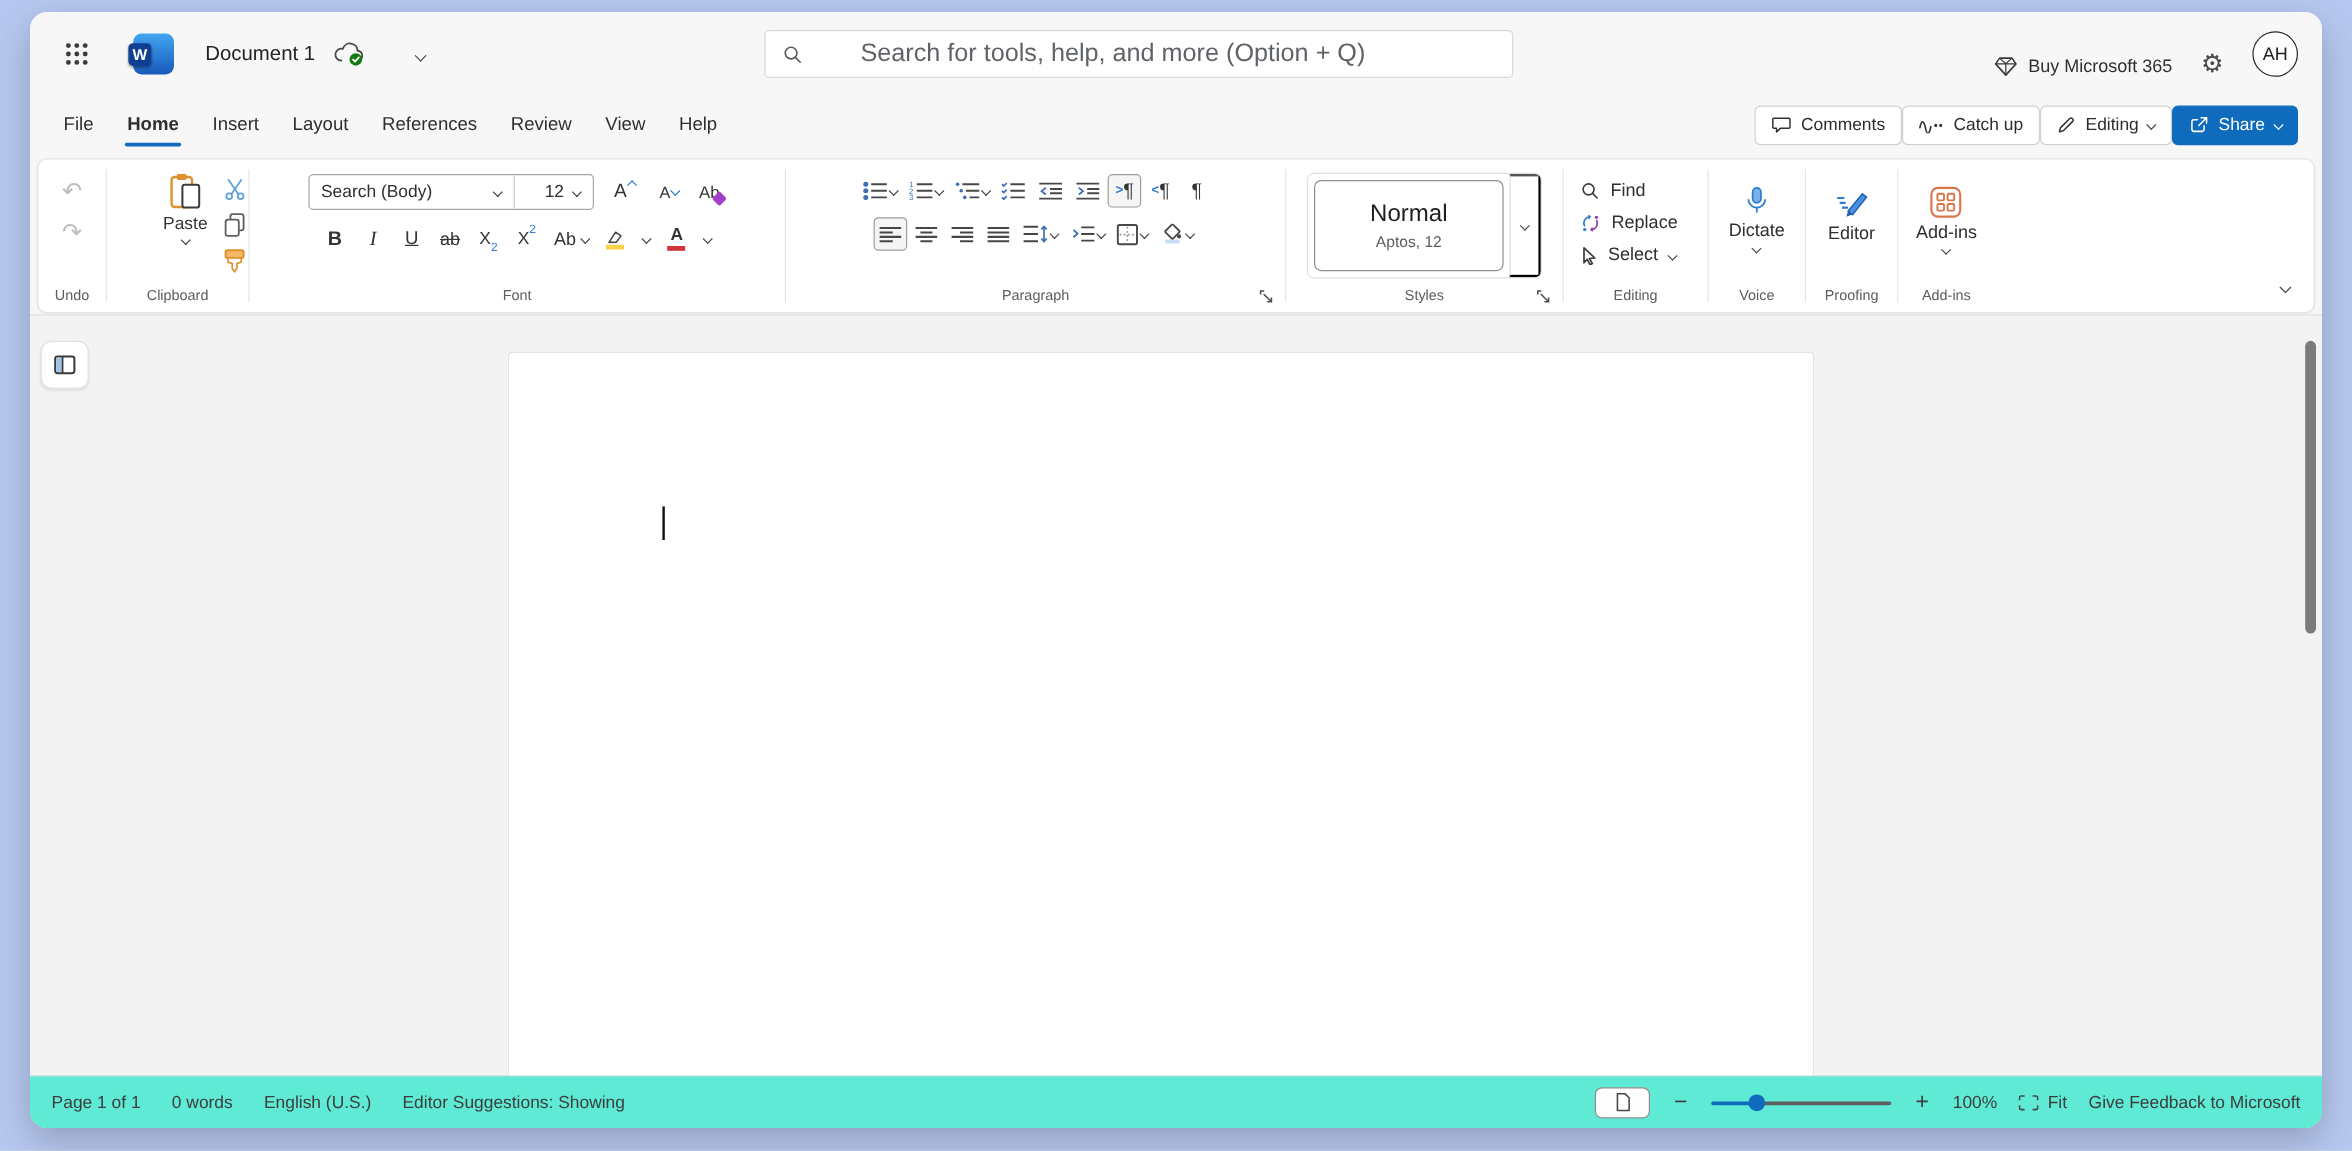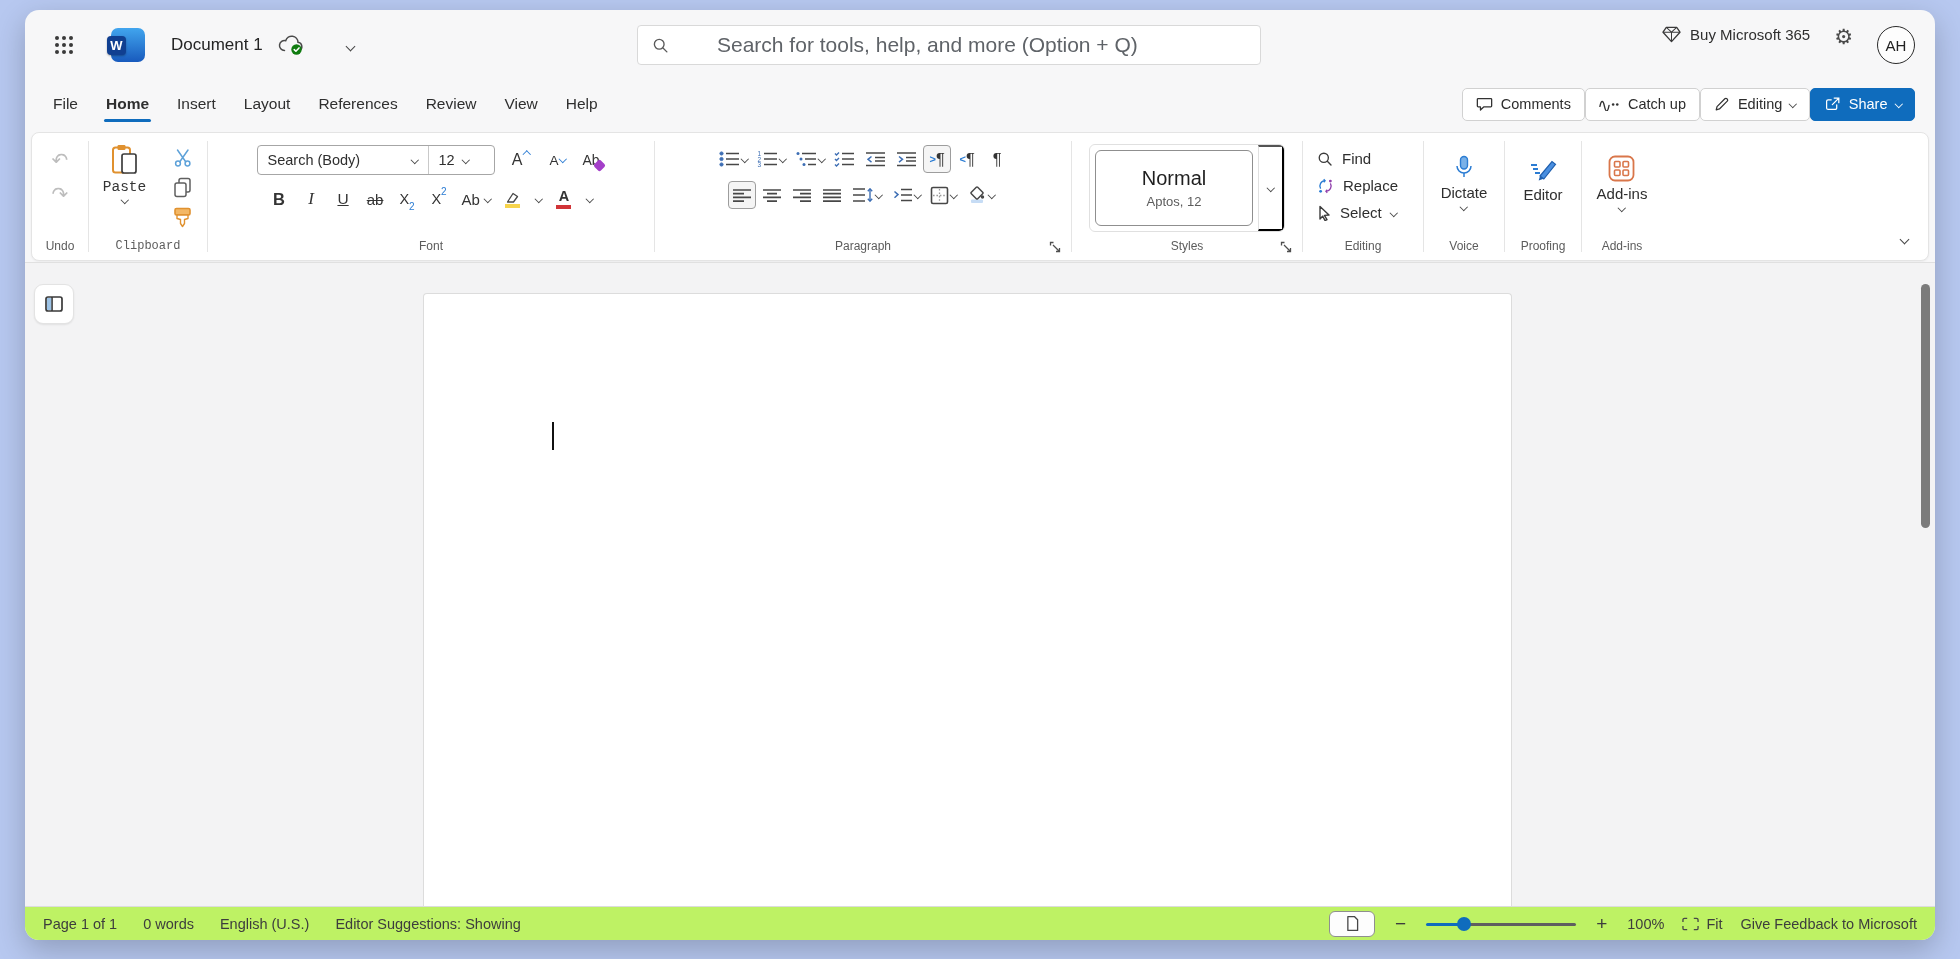--- a/index.html
+++ b/index.html
@@ -25,21 +25,21 @@
   .chv { display:inline-block; width:7px; height:7px; border-right:1.5px solid #464646; border-bottom:1.5px solid #464646; transform:rotate(45deg); }
   .chv.sm { width:5.5px; height:5.5px; }
   .chv.blue { border-color:#2b7cd3; }
   .chv.up { transform:rotate(-135deg); }
 
   .search { position:absolute; left:612px; top:15px; width:624px; height:40px; background:#fff;
             border:1px solid #d9d9d9; border-radius:4px; display:flex; align-items:center; padding:0 14px; gap:10px; }
   .search input { border:none; outline:none; flex:1; font-size:21px; font-family:"Liberation Sans",sans-serif; color:#1d4ed8; background:transparent;margin-left:38px; }
   .search input::placeholder { color:#5f6368; }
 
-  .topright { margin-left:auto; display:flex; align-items:flex-start; gap:24px; }
+  .topright { margin-left:auto; display:flex; align-items:flex-end; gap:24px; }
   .buy { display:flex; align-items:center; gap:9px; background:none; border:none; font-size:15px; color:#2f2f2f; cursor:pointer; font-family:inherit; }
   .gear { background:none; border:none; font-size:21px; color:#4a4a4a; cursor:pointer; line-height:1; }
   .avatar { width:38px; height:38px; border-radius:50%; border:1.6px solid #2b2b2b; background:#fdfdfd;
             display:flex; align-items:center; justify-content:center; font-size:15px; color:#222; cursor:pointer; }
 
   
   .menubar { height:48px; display:flex; align-items:center; padding:0 14px; flex:none; }
   .tab { position:relative; padding:0 14px; height:100%; display:flex; align-items:center; font-size:15.5px; color:#2f2f2f;
          background:none; border:none; cursor:pointer; font-family:inherit; }
   .tab.active { font-weight:bold; }
@@ -57,21 +57,21 @@
   .rlabel { position:absolute; bottom:7px; left:0; right:0; text-align:center; font-size:12px; color:#5c5c5c; }
   .rdiv { width:1px; background:#e5e5e5; margin:8px 0; flex:none; }
   .ibtn { background:none; border:1px solid transparent; border-radius:4px; cursor:pointer; display:flex;
           align-items:center; justify-content:center; color:#343434; font-family:inherit; }
   .ibtn.sel { border-color:#9d9d9d; background:#f5f5f5; }
   .glyph { font-size:16px; color:#343434; }
 
   
   .g-undo { width:56px; padding-top:16px; gap:12px; }
   .undoglyph { font-size:20px; color:#bdbdbd; line-height:1; }
-  .g-clip { width:118px; flex-direction:row !important; justify-content:center; gap:24px; padding-top:10px; align-items:flex-start !important;font-family:Liberation Mono, monospace; }
+  .g-clip { width:118px; flex-direction:row !important; justify-content:flex-end; gap:10px; padding-top:10px; align-items:flex-start !important; }
   .pastecol { display:flex; flex-direction:column; align-items:center; gap:2px; }
   .pastecol .txt { font-size:14.5px; margin-top:2px; }
   .clipcol { display:flex; flex-direction:column; gap:7px; padding-top:4px; }
 
   
   .g-font { width:446px; padding-top:12px; }
   .fontrow1 { display:flex; align-items:center; gap:8px; }
   .combo { display:flex; align-items:center; height:30px; border:1px solid #a6a6a6; border-radius:4px; background:#fff; overflow:hidden; }
   .combo .seg { display:flex; align-items:center; gap:8px; padding:0 10px; height:100%; font-size:14.5px; color:#2f2f2f; cursor:pointer; }
   .combo .seg + .seg { border-left:1px solid #c9c9c9; }
@@ -124,21 +124,21 @@
   
   .content { flex:1; position:relative; background:#f3f3f4; border-top:1px solid #e0e0e0; }
   .panebtn { position:absolute; left:9px; top:21px; width:40px; height:40px; background:#fff; border:1px solid #e3e3e3;
              border-radius:9px; box-shadow:0 1px 2px rgba(0,0,0,.08); cursor:pointer; display:flex; align-items:center; justify-content:center; }
   .page { position:absolute; left:398px; top:30px; width:1089px; bottom:0; background:#fff;
           border:1px solid #dcdcdc; border-bottom:none; border-radius:4px 4px 0 0; }
   .caret { position:absolute; left:128px; top:128px; width:2px; height:28px; background:#111; }
   .scrollbar { position:absolute; right:5px; top:21px; width:9px; height:244px; background:#7b7b7b; border-radius:5px; }
 
   
-  .statusbar { height:34px; flex:none; background:#bef264; border-top:1px solid #dcdcdc; display:flex; align-items:center;
+  .statusbar { height:44px; flex:none; background:#5eead4; border-top:1px solid #dcdcdc; display:flex; align-items:center;
                padding:0 18px; font-size:14.5px; color:#3d3d3d; gap:26px; }
   .sitem { background:none; border:none; font-size:14.5px; color:#3d3d3d; cursor:pointer; font-family:inherit; padding:0; }
   .sright { margin-left:auto; display:flex; align-items:center; gap:18px; }
   .viewbtn { width:46px; height:26px; border:1.4px solid #8f8f8f; border-radius:6px; background:#fdfdfd;
              display:flex; align-items:center; justify-content:center; cursor:pointer; }
   .zoomglyph { font-size:19px; color:#3d3d3d; background:none; border:none; cursor:pointer; line-height:1; padding:0 2px; }
   .slider { position:relative; width:150px; height:14px; cursor:pointer; }
   .slider .t1 { position:absolute; left:0; top:6px; width:38px; height:3.5px; background:#0f6cbd; border-radius:2px; }
   .slider .t2 { position:absolute; left:38px; right:0; top:6px; height:3.5px; background:#5f5f5f; border-radius:2px; }
   .slider .thumb { position:absolute; left:31px; top:0; width:14px; height:14px; border-radius:50%; background:#0f6cbd; }
@@ -295,21 +295,21 @@
       </div>
       <div class="rdiv"></div>
 
       <div class="rgroup g-font">
         <div class="fontrow1">
           <div class="combo">
             <div class="seg" style="width:170px; justify-content:space-between">
               <span>Search (Body)</span>
                 <i class="chv sm"></i>
             </div>
-            <div class="seg" style="width:66px; justify-content:flex-start">
+            <div class="seg" style="width:66px; justify-content:flex-end">
               <span>12</span>
                 <i class="chv sm"></i>
             </div>
           </div>
           <button class="ibtn fbtn">
             <span class="growA glyph"><span>A</span><i class="chv sm blue up"></i></span>
           </button>
           <button class="ibtn fbtn">
             <span class="growA glyph" style="font-size:13.5px"><span>A</span><i class="chv sm blue" style="position:absolute;right:-7px;top:3px"></i></span>
           </button>

